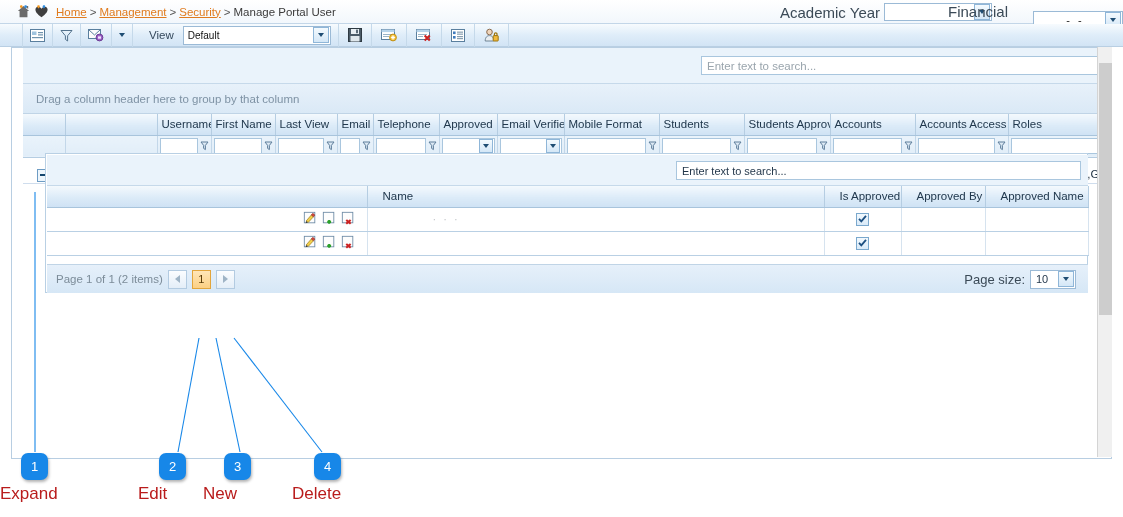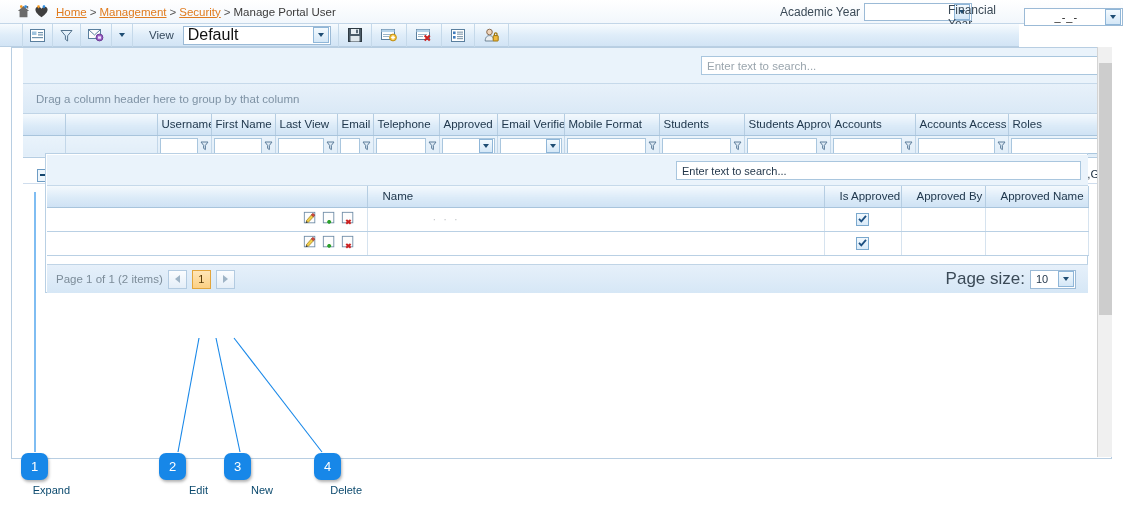--- a/index.html
+++ b/index.html
@@ -22,53 +22,53 @@
     display: flex; align-items: center;
   }
   .crumb-icons { display: flex; align-items: center; gap: 3px; padding-left: 16px; }
   .ico-home, .ico-heart { width: 15px; height: 15px; display: block; }
   .crumb-text { margin-left: 7px; font-size: 11.5px; color: #3b3b3b; white-space: nowrap; }
   .crumb-text a { color: #e07b1e; text-decoration: underline; }
   .crumb-text .sep { color: #555; margin: 0 3px; }
   .crumb-text .cur { color: #3b3b3b; }
 
   .yr-group { position: absolute; top: 3px; display: flex; align-items: center; }
-  .yr-label { color: #3b4a57; font-size: 12px; margin-right: 4px; }
+  .yr-label { color: #3b4a57; font-size: 15px; margin-right: 4px; }
   .yr-select {
     height: 18px; border: 1px solid #9bbad6; background: #fff;
     display: flex; align-items: center; justify-content: space-between;
     padding: 0 0 0 4px;
   }
   .yr-value { font-size: 11px; color: #222; letter-spacing: 1px; flex: 1; text-align: center; }
   .dd-btn {
     width: 16px; height: 16px; margin: 0 1px;
     background: linear-gradient(to bottom, #f4fafe 0%, #d4e7f7 100%);
     border: 1px solid #8fb6d8; display: flex; align-items: center; justify-content: center;
   }
   .caret-dn { width: 0; height: 0; border-left: 3.5px solid transparent; border-right: 3.5px solid transparent; border-top: 4px solid #1f4d73; }
 
   
   .toolbar {
-    position: absolute; left: 0; top: 24px; width: 1019px; height: 23px;
+    position: absolute; left: 0; top: 24px; width: 1123px; height: 23px;
     background: linear-gradient(to bottom, #f7fbfe 0%, #dfedf9 50%, #d2e4f5 100%);
     border-bottom: 1px solid #b9cfe3;
     display: flex; align-items: center;
   }
   .tb-cell {
     height: 23px; display: flex; align-items: center; justify-content: center;
     border-right: 1px solid #c5d9ea; padding: 0 7px;
   }
   .tb-cell.first { border-left: 1px solid #c5d9ea; margin-left: 22px; }
   .tb-cell.noborder { border-right: none; }
   .tb-view-label { color: #35495c; font-size: 11.5px; padding: 0 9px; }
   .view-select {
     width: 148px; height: 19px; background: #fff; border: 1px solid #9bbad6;
     display: flex; align-items: center; justify-content: space-between; padding-left: 4px;
   }
-  .view-select .vs-text { font-size: 16px; color: #111; }
+  .view-select .vs-text { font-size: 10px; color: #111; }
 
   
   .panel {
     position: absolute; left: 11px; top: 47px; width: 1101px; height: 412px;
     background: #ffffff; border: 1px solid #b8cee2;
   }
   .panel-inner { position: absolute; left: 11px; top: 47px; width: 1101px; height: 412px; }
 
   .searchband {
     position: absolute; left: 12px; top: 1px; width: 1088px; height: 36px;
@@ -195,21 +195,21 @@
   }
   .pg-num {
     width: 19px; height: 19px; margin-left: 5px;
     background: linear-gradient(to bottom,#ffe6b8 0%,#fcd083 100%);
     border: 1px solid #e2a53c; display: flex; align-items: center; justify-content: center;
     font-size: 11px; color: #5a3c08;
   }
   .pg-arr-l { width:0;height:0;border-top:4px solid transparent;border-bottom:4px solid transparent;border-right:5px solid #9fb4c6; }
   .pg-arr-r { width:0;height:0;border-top:4px solid transparent;border-bottom:4px solid transparent;border-left:5px solid #9fb4c6; }
   .pagesize { margin-left: auto; display: flex; align-items: center; margin-right: 12px; }
-  .pagesize .lbl { color: #3b4a57; font-size: 17px; margin-right: 5px; }
+  .pagesize .lbl { color: #3b4a57; font-size: 13px; margin-right: 5px; }
   .ps-select {
     width: 46px; height: 19px; background: #fff; border: 1px solid #9bbad6;
     display: flex; align-items: center; justify-content: space-between; padding-left: 5px;
   }
 
   
   .vscroll {
     position: absolute; right: 0; top: 0; width: 15px; height: 410px;
     background: #f0f0f0; border-left: 1px solid #d4d4d4;
   }
@@ -217,21 +217,21 @@
   .vtrack-btn { position:absolute; left:1px; width:13px; height:13px; background:#f0f0f0; }
 
   
   .callouts { position: absolute; left: 0; top: 459px; width: 1123px; height: 58px; background: #fff; }
   .badge {
     position: absolute; width: 27px; height: 27px; border-radius: 7px;
     background: #1787e8; color: #fff; font-size: 13px;
     display: flex; align-items: center; justify-content: center;
     box-shadow: 1px 2px 3px rgba(0,0,0,.3);
   }
-  .badge-label { position: absolute; font-size: 11px; color: #0c4a6e; text-align: right; }
+  .badge-label { position: absolute; font-size: 17px; color: #b91c1c; text-align: left; }
 </style>
 </head>
 <body>
 
 <div class="app">
 
   <div class="crumb-bar">
     <div class="crumb-icons">
       <span class="ico-home">
         <svg viewBox="0 0 16 16" width="15" height="15">

